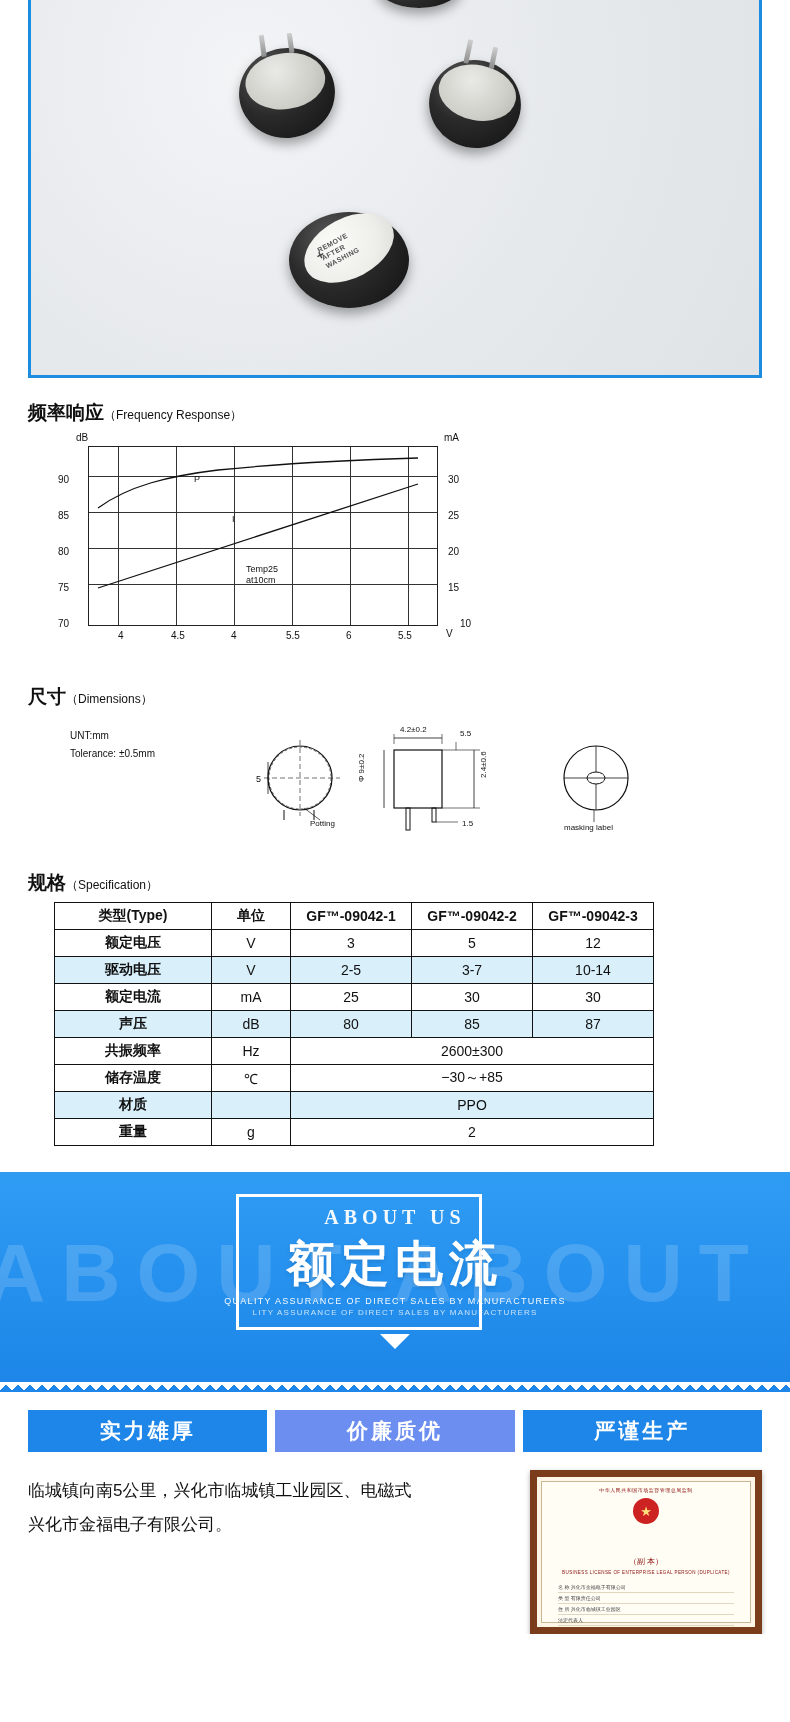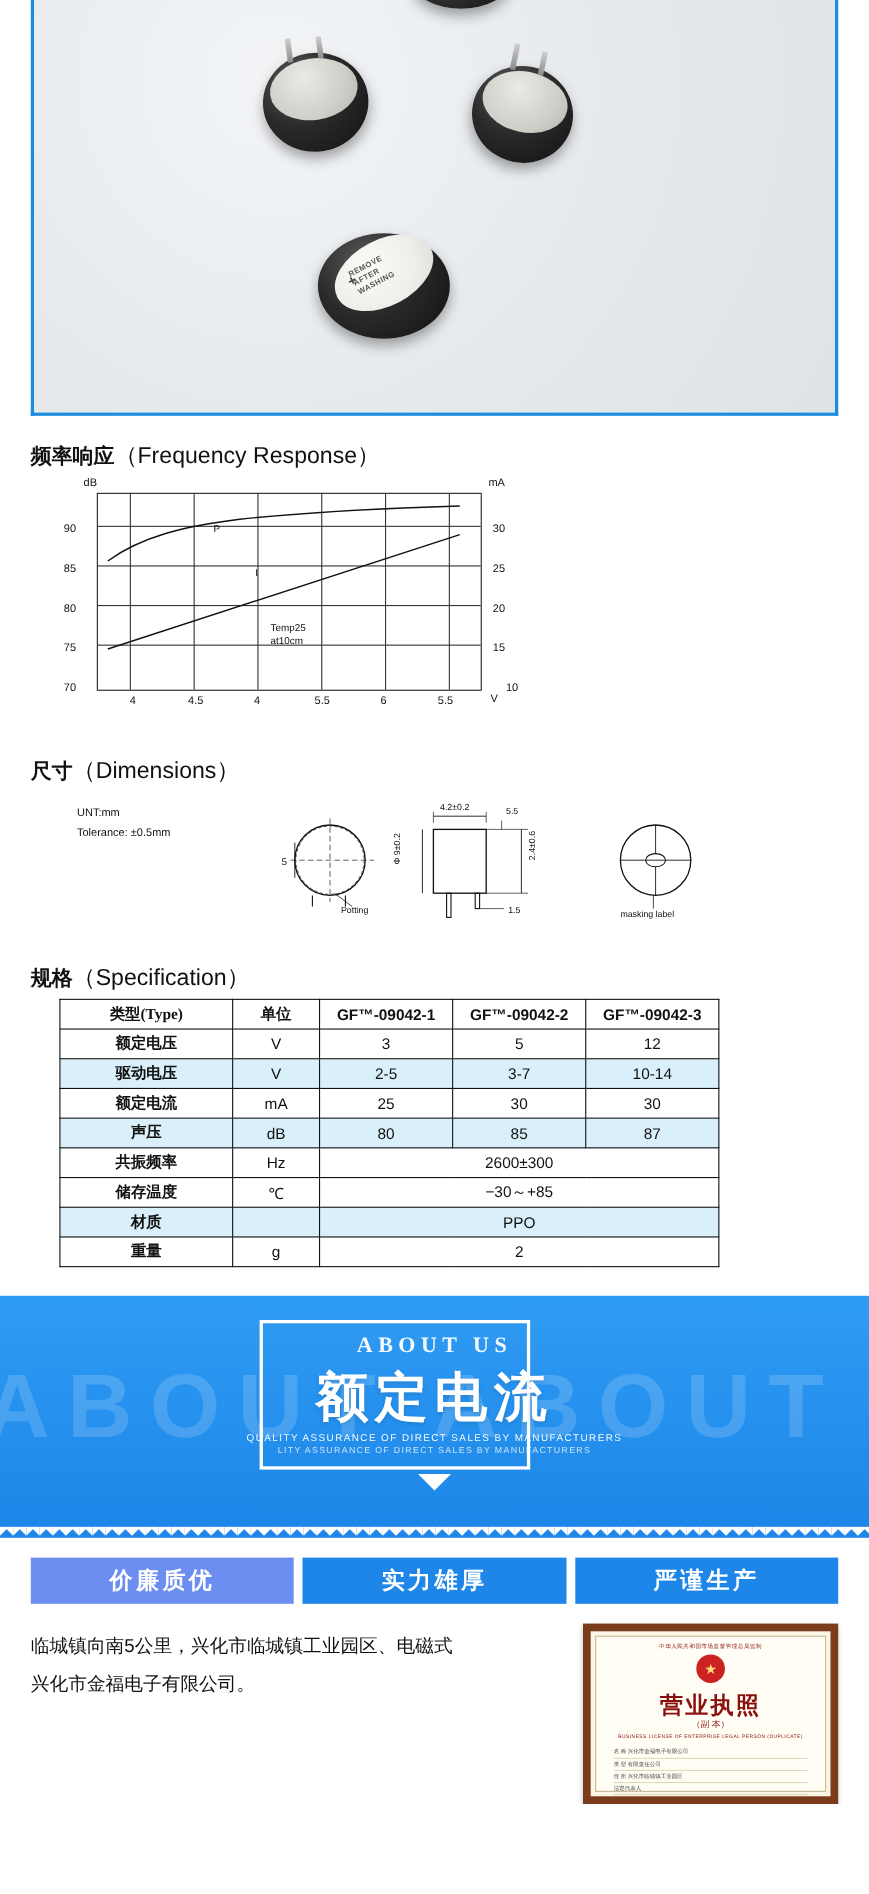--- a/index.html
+++ b/index.html
@@ -60,21 +60,21 @@
   #b-front .plus{
     position:absolute;left:16%;top:26%;font-size:13px;color:#444;font-weight:bold;
   }
 
   
   .sec{margin:0 28px;}
   .sec-title{
     font-size:19px;font-weight:bold;color:#111;
     margin:22px 0 6px 0;
   }
-  .sec-title .en{font-size:21px;font-weight:normal;}
+  .sec-title .en{font-size:12px;font-weight:normal;}
 
   
   .chart-wrap{position:relative;height:230px;margin:4px 0 0 18px;}
   .chart-box{
     position:absolute;left:42px;top:14px;width:348px;height:178px;
     border:1.5px solid #222;background:#fff;
   }
   .chart-box .vline,.chart-box .hline{position:absolute;background:#333;}
   .chart-box .vline{width:1px;top:0;bottom:0;}
   .chart-box .hline{height:1px;left:0;right:0;}
@@ -99,21 +99,21 @@
   table.spec{
     border-collapse:collapse;width:600px;margin:6px 0 0 26px;
     font-size:14px;
   }
   table.spec td{
     border:1px solid #111;text-align:center;height:24px;padding:1px 3px;
     white-space:nowrap;
   }
   table.spec tr.alt td{background:#d9f0fb;}
   table.spec td.hd{font-weight:bold;}
-  table.spec td.lbl{font-weight:bold;width:150px;font-family:Liberation Serif, serif;}
+  table.spec td.lbl{font-weight:bold;width:150px;}
   table.spec td.unit{width:72px;}
 
   
   .about{
     position:relative;margin-top:26px;height:210px;
     background:linear-gradient(180deg,#2f9cf4 0%, #1d86e8 100%);
     overflow:hidden;
   }
   .about .ghost{
     position:absolute;left:-14px;top:54px;width:820px;
@@ -417,36 +417,35 @@
     <div class="frame"></div>
     <div class="en-title">ABOUT US</div>
     <div class="cn-title">额定电流</div>
     <div class="sub1">QUALITY ASSURANCE OF DIRECT SALES BY MANUFACTURERS</div>
     <div class="sub2">LITY ASSURANCE OF DIRECT SALES BY MANUFACTURERS</div>
     <div class="arrow"></div>
   </div>
   <div class="zigzag"></div>
 
   <div class="badges">
+    <div class="badge b1">实力雄厚</div>
     <div class="badge b2">价廉质优</div>
-    <div class="badge b1">实力雄厚</div>
     <div class="badge b3">严谨生产</div>
   </div>
 
   <div class="intro-wrap">
     <div class="intro-text">
       <div>临城镇向南5公里，兴化市临城镇工业园区、电磁式</div>
       <div>兴化市金福电子有限公司。</div>
     </div>
 
     <div class="cert">
       <div class="cert-inner">
         <div class="cert-top">中华人民共和国市场监督管理总局监制</div>
         <div class="cert-seal">★</div>
-        <div class="cert-title">营业执照</div>
         <div class="cert-sub">（副 本）</div>
         <div class="cert-en">BUSINESS LICENSE OF ENTERPRISE LEGAL PERSON (DUPLICATE)</div>
         <div class="cert-rows">
           <div>名    称   兴化市金福电子有限公司</div>
           <div>类    型   有限责任公司</div>
           <div>住    所   兴化市临城镇工业园区</div>
           <div>法定代表人  </div>
         </div>
       </div>
     </div>

